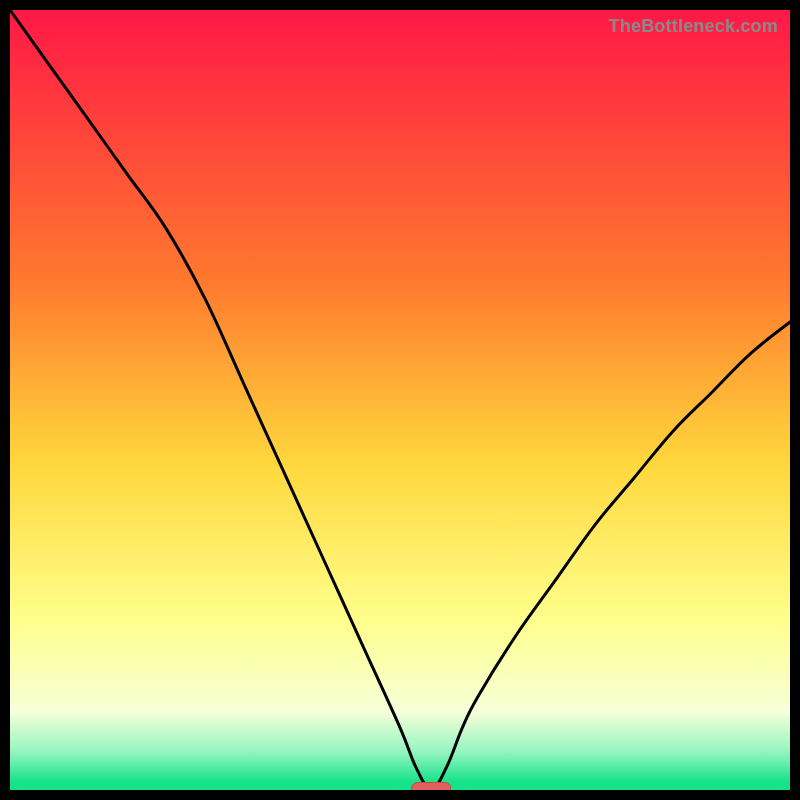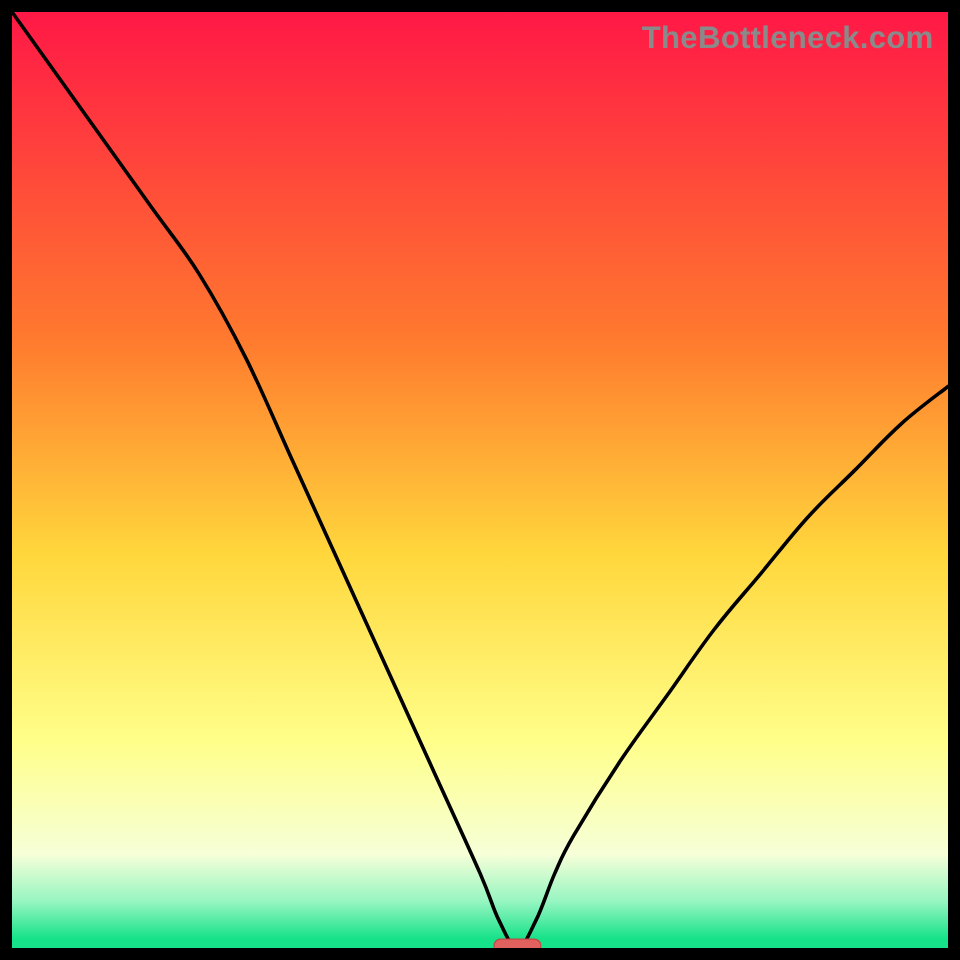--- a/index.html
+++ b/index.html
@@ -23,21 +23,21 @@
     left: 0;
     top: 0;
     width: 780px;
     height: 780px;
   }
   .watermark {
     position: absolute;
     right: 12px;
     top: 6px;
     font-family: Arial, Helvetica, sans-serif;
-    font-size: 26px;
+    font-size: 18px;
     font-weight: 600;
     color: #8a8a8a;
     letter-spacing: 0.2px;
   }
 </style>
 </head>
 <body>
 
 <div class="frame">
   <svg class="plot" viewBox="0 0 780 780" preserveAspectRatio="none">

